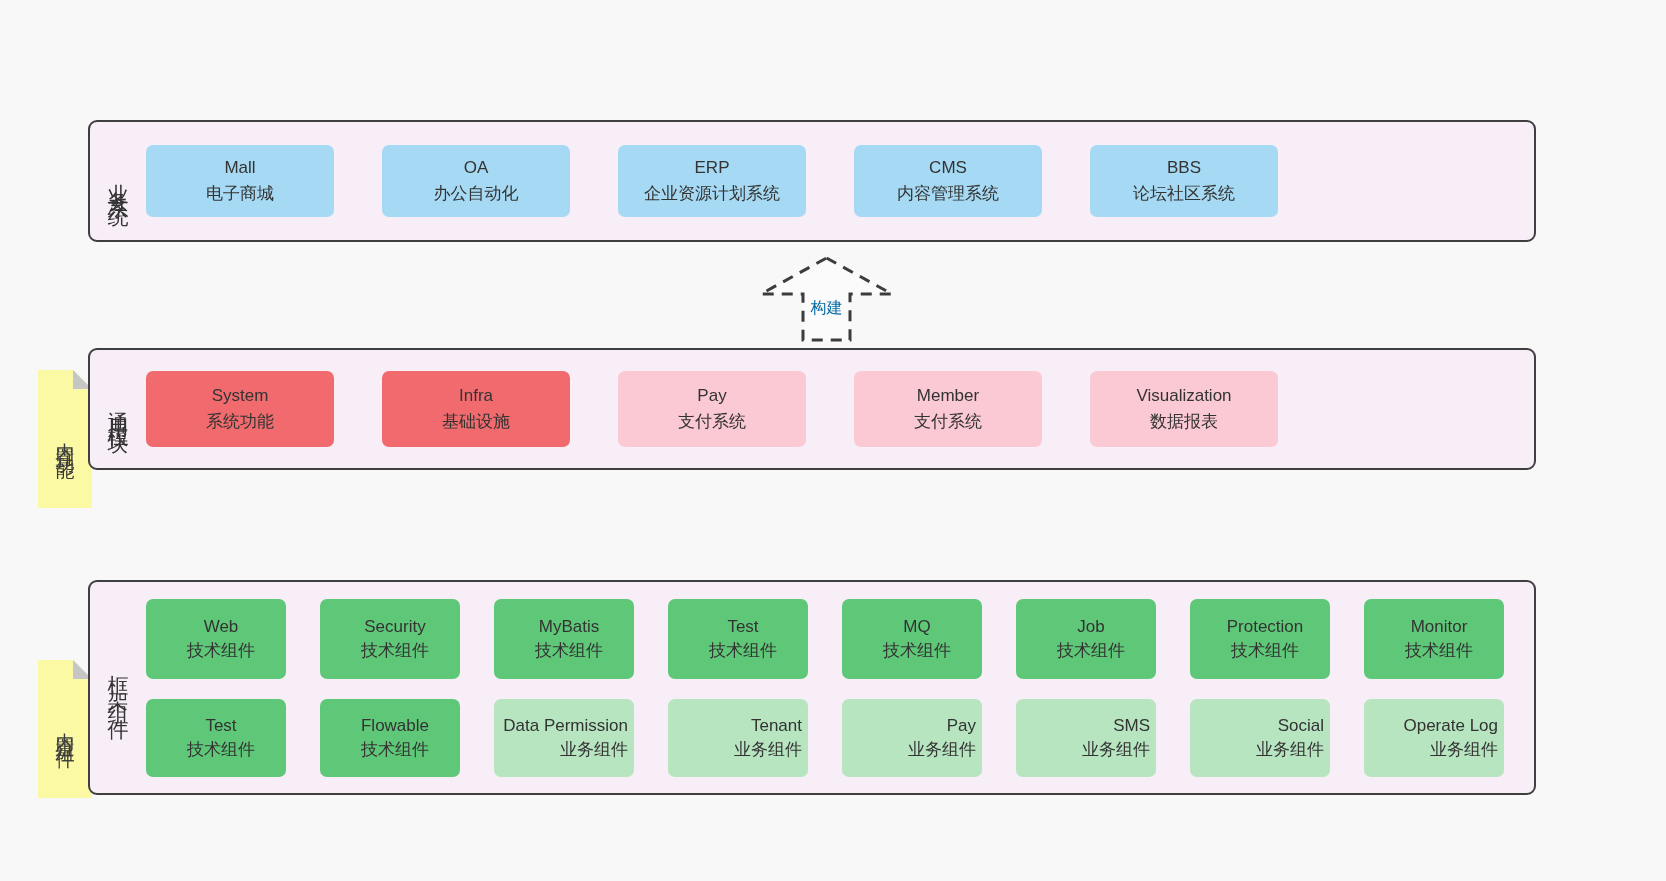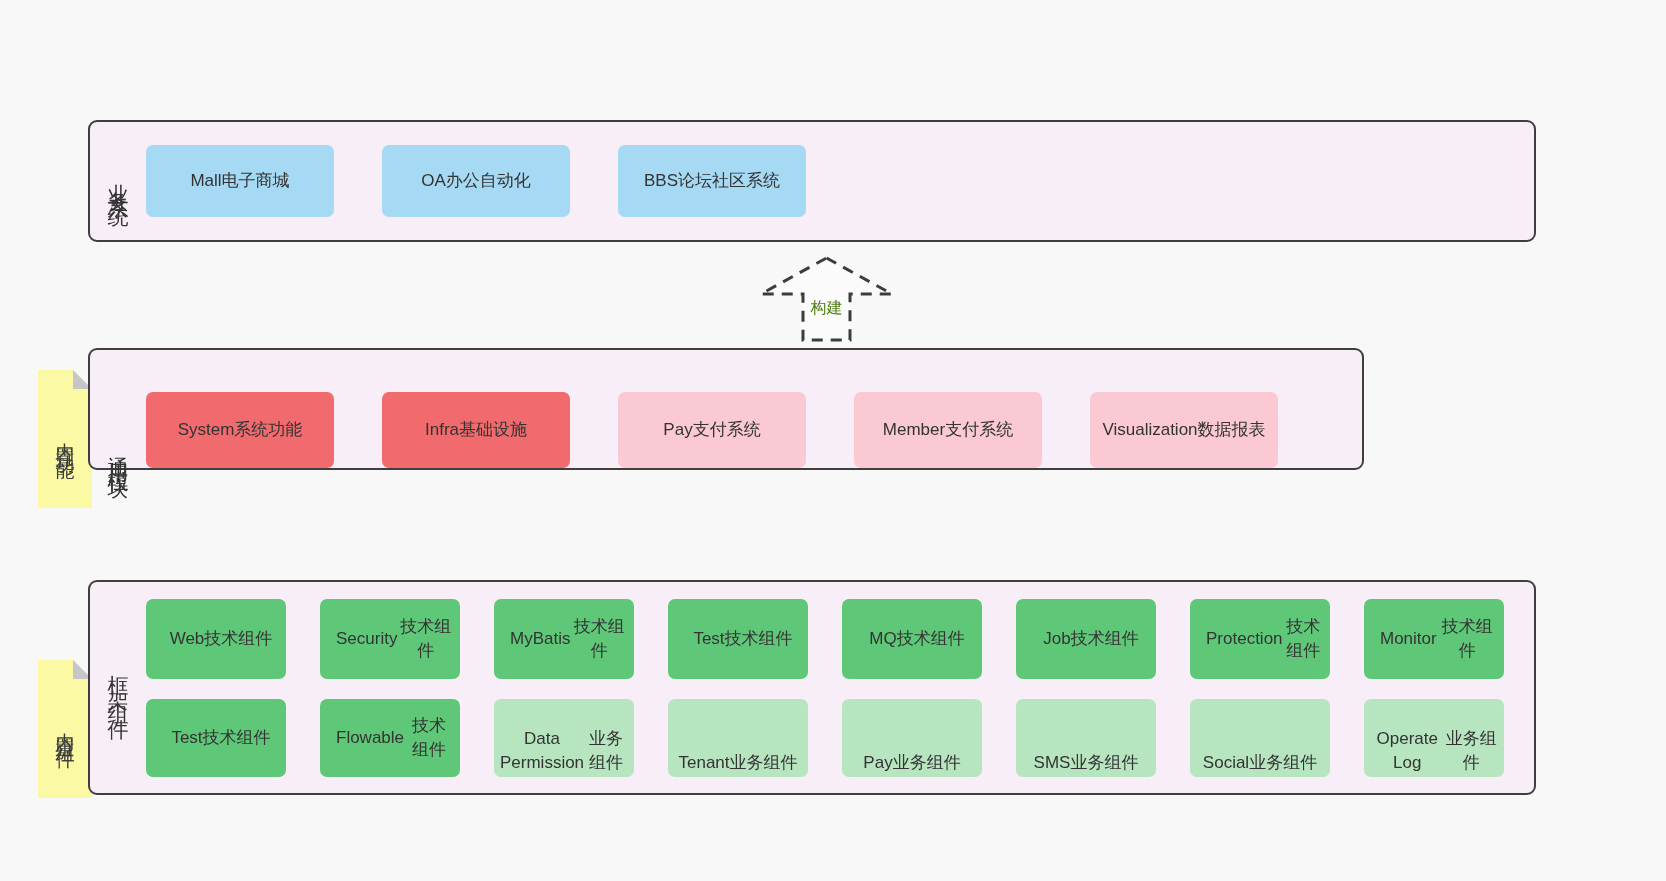--- a/index.html
+++ b/index.html
@@ -22,21 +22,21 @@
     position: absolute;
     background: #f8eef7;
     border: 2px solid #3f3f3f;
     border-radius: 9px;
     box-sizing: border-box;
     display: flex;
     align-items: center;
     z-index: 2;
   }
   #layer-business   { left: 88px; top: 120px; width: 1448px; height: 122px; }
-  #layer-modules    { left: 88px; top: 348px; width: 1276px; height: 122px; align-items: flex-end; }
+  #layer-modules    { left: 88px; top: 348px; width: 1448px; height: 122px; }
   #layer-components { left: 88px; top: 580px; width: 1448px; height: 215px; }
 
   .side-label {
     width: 56px;
     flex: 0 0 56px;
     display: flex;
     align-items: center;
     justify-content: center;
     writing-mode: vertical-rl;
     text-orientation: upright;
@@ -61,21 +61,21 @@
   }
   #layer-components .box-row { gap: 34px; }
 
   
   .dbox {
     box-sizing: border-box;
     width: 188px;
     height: 72px;
     border-radius: 7px;
     display: flex;
-    flex-direction: row;
+    flex-direction: column;
     align-items: center;
     justify-content: center;
     text-align: center;
     font-size: 17px;
     line-height: 1.55;
     color: #333;
     padding: 2px 6px;
   }
   #layer-modules .dbox    { height: 76px; }
   #layer-components .dbox { width: 140px; height: 80px; line-height: 1.4; }
@@ -127,21 +127,21 @@
   #arrow-build     { left: 758px; top: 255px; }
   #arrow-implement { left: 771px; top: 487px; }
   .arrow svg { display: block; width: 100%; height: 100%; }
   .arrow .arrow-label {
     position: absolute;
     left: 50%;
     top: 42px;
     transform: translateX(-50%);
     background: #fbfbfb;
     font-size: 16px;
-    color: #4d7c0f;
+    color: #0369a1;
     padding: 1px 3px;
     white-space: nowrap;
   }
 </style>
 </head>
 <body>
 
 <div id="canvas">
 
   <div class="sticky" id="sticky-functions">
@@ -161,22 +161,30 @@
           <div class="dbox v-blue">
             <span class="t">Mall</span>
             <span class="s">电子商城</span>
           </div>
 
           <div class="dbox v-blue">
             <span class="t">OA</span>
             <span class="s">办公自动化</span>
           </div>
 
-
-
+          <div class="dbox v-blue">
+            <span class="t">ERP</span>
+            <span class="s">企业资源计划系统</span>
+          </div>
+
+
+          <div class="dbox v-blue">
+            <span class="t">CMS</span>
+            <span class="s">内容管理系统</span>
+          </div>
 
           <div class="dbox v-blue">
             <span class="t">BBS</span>
             <span class="s">论坛社区系统</span>
           </div>
         </div>
     </div>
   </div>
 
   <div class="arrow" id="arrow-build">

